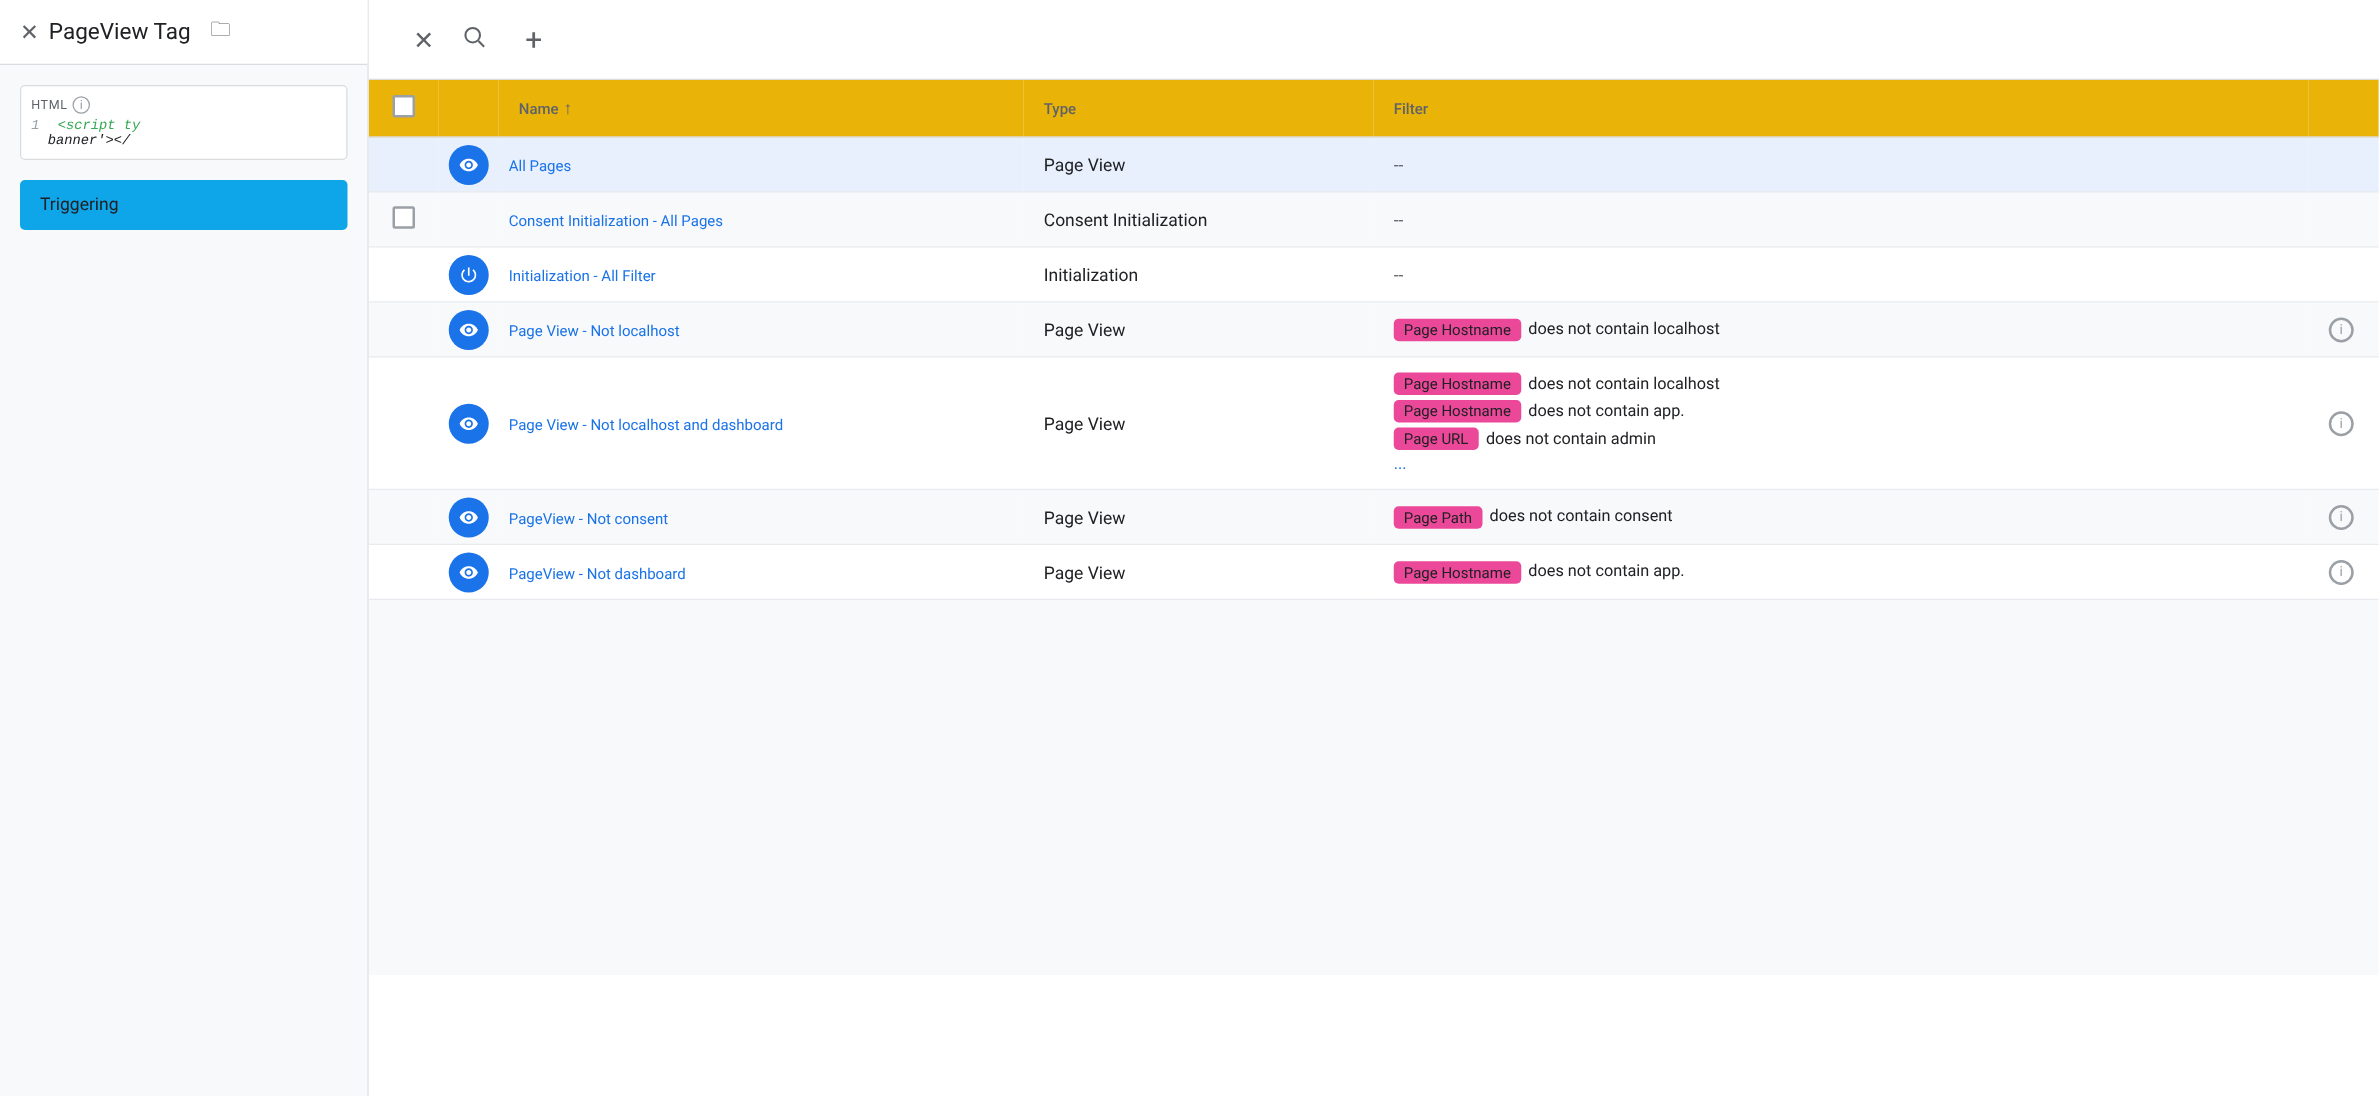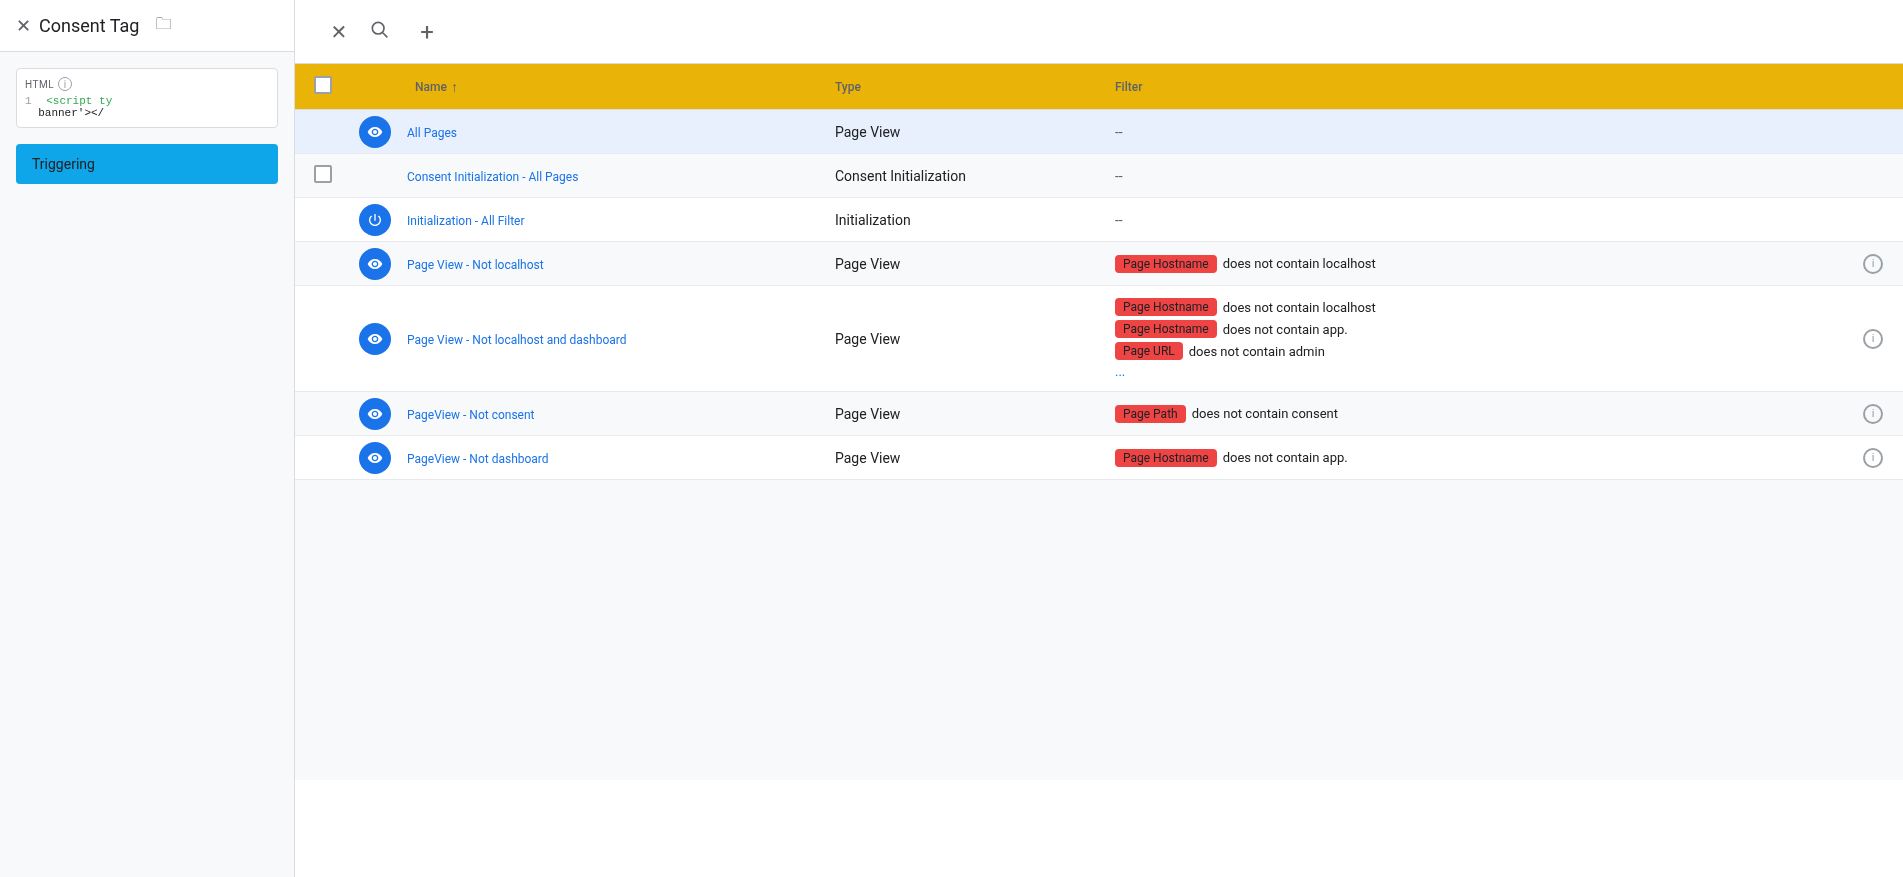--- a/index.html
+++ b/index.html
@@ -177,21 +177,21 @@
       display: flex;
       flex-direction: column;
       gap: 4px;
     }
     .filter-row {
       display: flex;
       align-items: center;
       gap: 6px;
     }
     .filter-tag {
-      background: #ef4444;
+      background: #ec4899;
       border-radius: 4px;
       padding: 2px 8px;
       font-size: 12px;
       color: #202124;
       white-space: nowrap;
     }
     .filter-condition {
       font-size: 13px;
       color: #202124;
     }
@@ -256,20 +256,21 @@
     
     .html-label {
       font-size: 10px;
       color: #5f6368;
       text-transform: uppercase;
       letter-spacing: 0.5px;
     }
     .code-line {
       font-family: 'Courier New', monospace;
       font-size: 11px;
+      font-style: italic;
     }
     .code-green { color: #34a853; }
     .code-num { color: #9aa0a6; margin-right: 8px; }
 
     .x-icon {
       font-size: 18px;
       color: #5f6368;
       cursor: pointer;
     }
     .folder-icon {
@@ -283,21 +284,21 @@
       background: #f8f9fa;
       flex: 1;
     }
   </style>
 </head>
 <body>
 
 <div class="bg-panel">
   <div class="bg-header">
     <span class="x-icon">✕</span>
-    <span class="bg-title">Consent Tag</span>
+    <span class="bg-title">PageView Tag</span>
     <span class="folder-icon" style="margin-left:8px;">🗀</span>
   </div>
   <div style="margin:16px; background:#fff; border-radius:4px; border:1px solid #dadce0; padding:8px;">
     <div style="display:flex; align-items:center; gap:4px; margin-bottom:4px;">
       <span class="html-label">HTML</span>
       <span style="font-size:10px; color:#9aa0a6; border:1px solid #9aa0a6; border-radius:50%; width:14px; height:14px; display:flex; align-items:center; justify-content:center;">i</span>
     </div>
     <div class="code-line">
       <span class="code-num">1</span>
       <span class="code-green">&lt;script ty</span>

